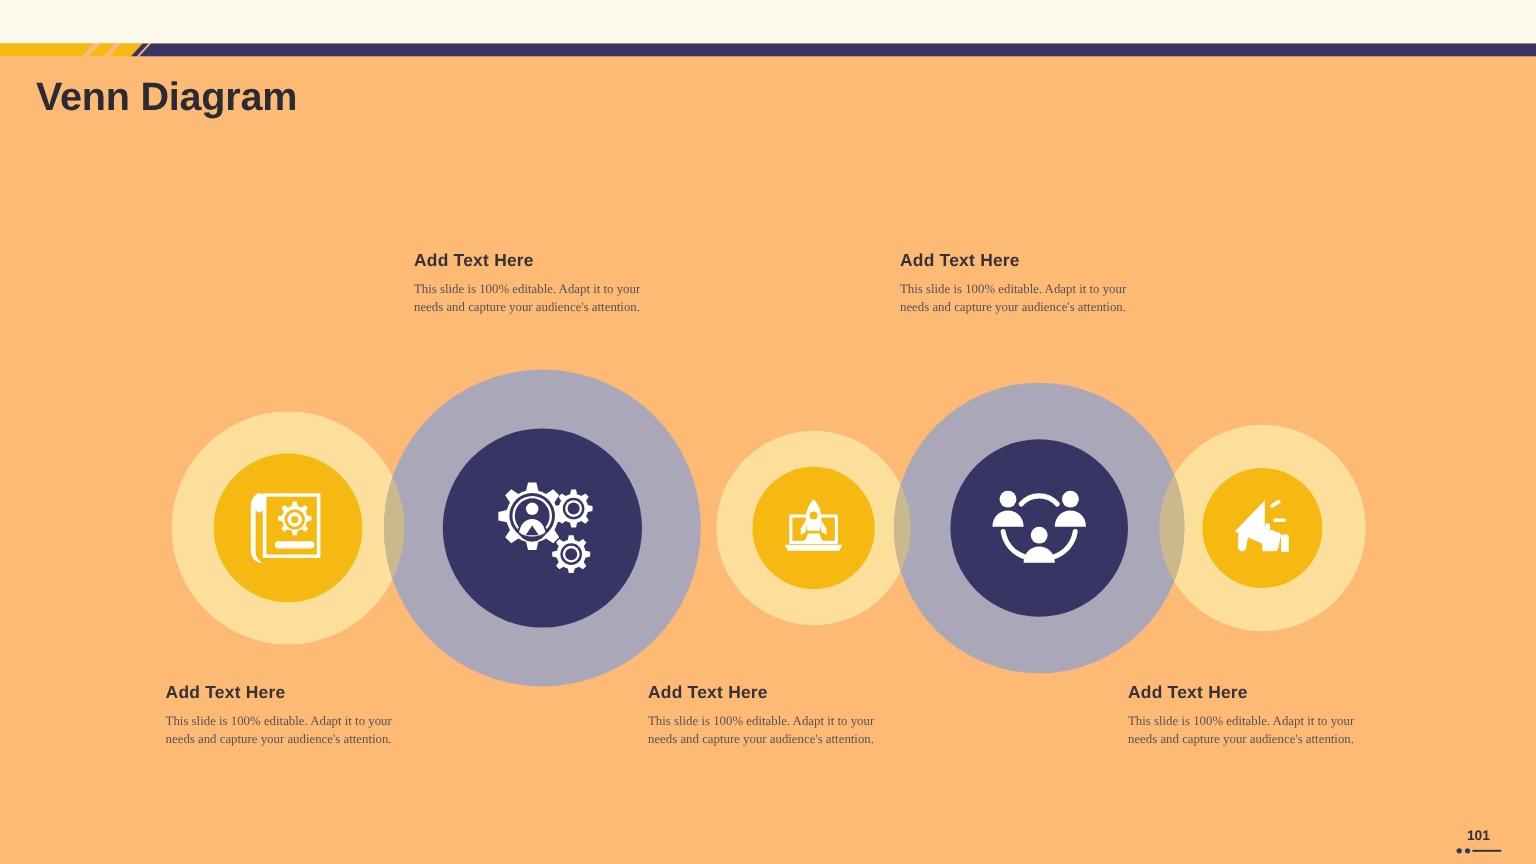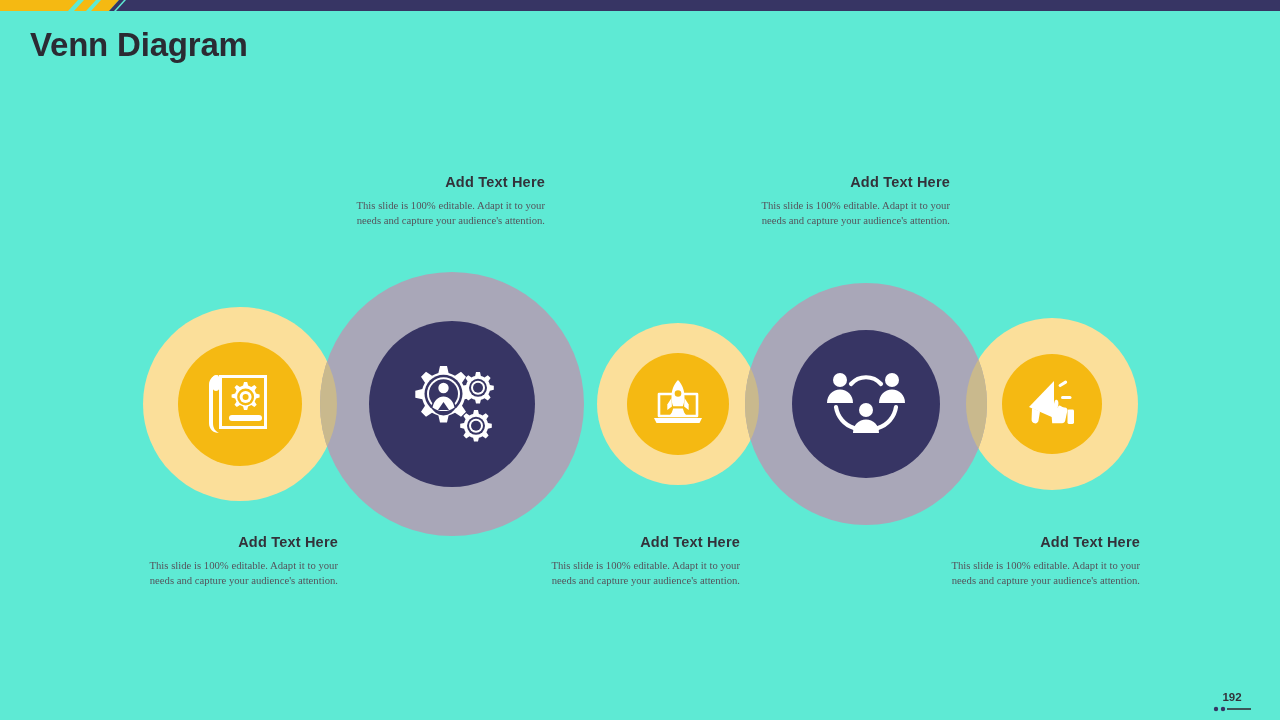--- a/index.html
+++ b/index.html
@@ -7,22 +7,23 @@
   }
   body {
     width: 1280px; height: 720px;
     font-family: "Liberation Sans", sans-serif;
     background: #fdf8ec;
     overflow: hidden;
     position: relative;
   }
   .slide {
     position: absolute; inset: 0;
-    background: #5eead4;
+    background: #fdba74;
     overflow: hidden;
+    margin-top: 36px;
   }
 
   
   .topbar { position: absolute; top: 0; left: 0; width: 1280px; height: 11px; }
   .topbar svg { display: block; }
 
   
   .page-title {
     position: absolute;
     left: 30px; top: 26px;
@@ -42,21 +43,21 @@
 
   
   .icon-layer { position: absolute; left: 0; top: 272px; width: 1280px; height: 265px; pointer-events: none; }
   .venn-icon {
     position: absolute;
     transform: translate(-50%, -50%);
   }
   .venn-icon svg { display: block; }
 
   
-  .label-block { position: absolute; text-align: right; }
+  .label-block { position: absolute; text-align: left; }
   .label-title {
     font-size: 14.5px;
     font-weight: bold;
     color: #33323a;
     letter-spacing: 0.2px;
     margin-bottom: 8px;
     white-space: nowrap;
   }
   .label-body {
     font-size: 10.7px;
@@ -279,21 +280,21 @@
     <div class="label-title">Add Text Here</div>
     <div class="label-body">This slide is 100% editable. Adapt it to your needs and capture your audience's attention.</div>
   </div>
 
   <div class="label-block lbl-bot-3">
     <div class="label-title">Add Text Here</div>
     <div class="label-body">This slide is 100% editable. Adapt it to your needs and capture your audience's attention.</div>
   </div>
 
   <div class="page-marker">
-    <div class="page-num">192</div>
+    <div class="page-num">101</div>
     <svg class="page-deco" width="40" height="6" viewBox="0 0 40 6" xmlns="http://www.w3.org/2000/svg">
       <circle cx="4" cy="3" r="2.2" fill="#373564"></circle>
       <circle cx="11" cy="3" r="2.2" fill="#373564"></circle>
       <rect x="15" y="2.2" width="24" height="1.6" fill="#33323a"></rect>
     </svg>
   </div>
 
 </div>
 
 </body></html>

